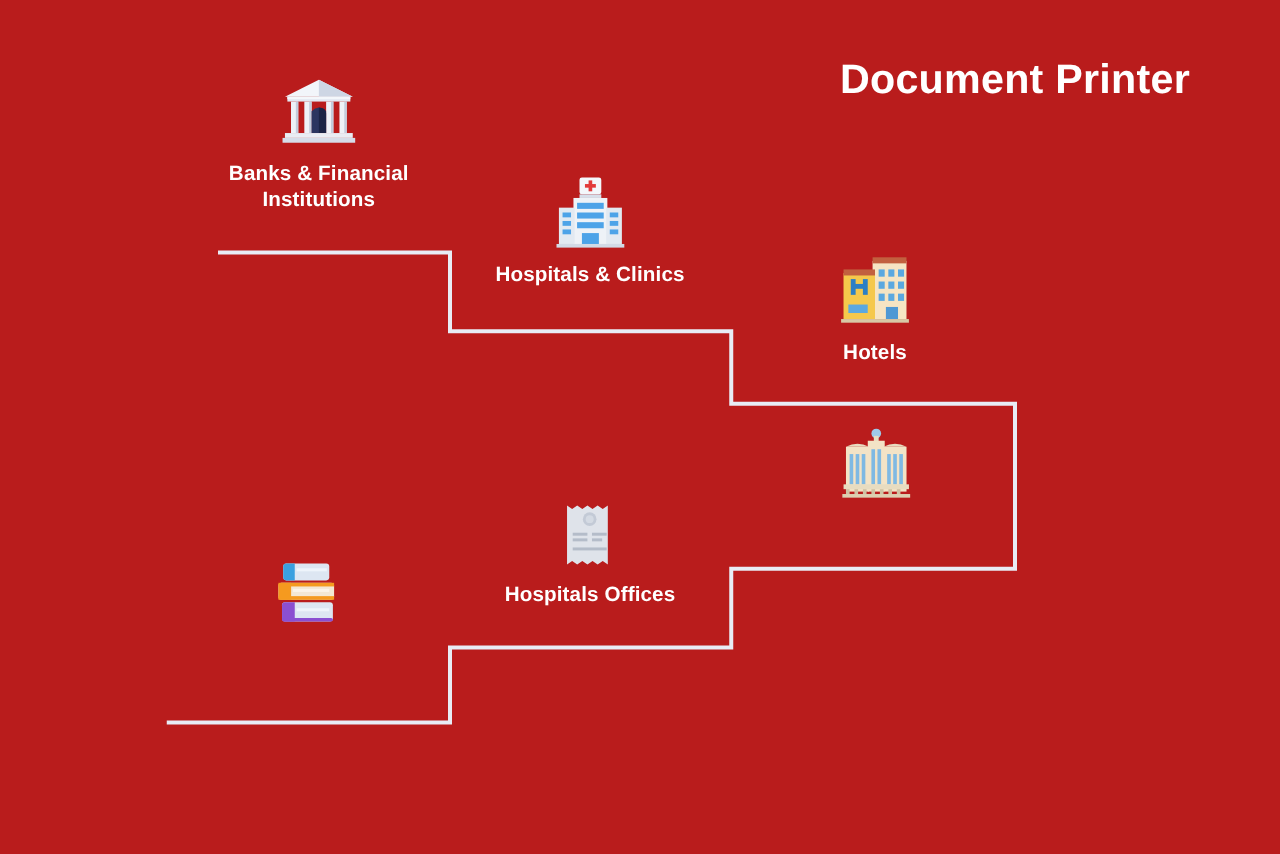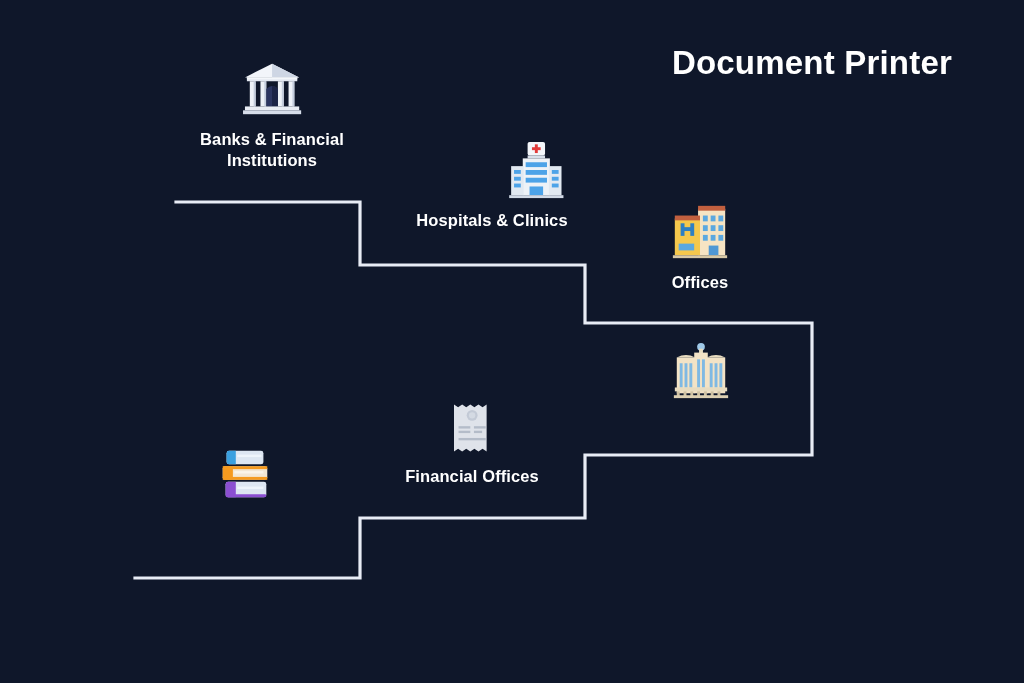--- a/index.html
+++ b/index.html
@@ -61,29 +61,29 @@
     font-weight: bold;
     text-align: center;
     line-height: 1.27;
     white-space: pre-line;
     letter-spacing: 0.1px;
   }
 </style>
 </head>
 <body style="background: rgb(21, 34, 84);">
 
-<div id="stage" style="background: #0f172a;">
+<div id="stage" style="background: #b91c1c;">
 
   <svg id="connector" viewBox="0 0 1024 683">
     <polyline id="connector-path" fill="none" stroke="#e8ecf5" stroke-width="3.2" stroke-linecap="square" stroke-linejoin="miter" points="176,202 360,202 360,265 585,265 585,323 812,323 812,455 585,455 585,518 360,518 360,578 135,578"></polyline>
   </svg>
 
   <div id="title">Document Printer</div>
 
-  <div class="node" style="left:255px; top:58px;margin-left:17px;">
+  <div class="node" style="left:255px; top:58px;">
     <span class="node-icon">
       <svg width="62" height="62" viewBox="0 0 64 64">
         <polygon points="32,6 60,20 4,20" fill="#f2f5fa"></polygon>
         <polygon points="32,6 60,20 32,20" fill="#ced6e4"></polygon>
         <rect x="6" y="20" width="52" height="4" fill="#e3e8f1"></rect>
         <rect x="6" y="20" width="52" height="2" fill="#f4f7fb"></rect>
         <rect x="9" y="24" width="6" height="26" fill="#eef2f8"></rect>
         <rect x="13" y="24" width="2" height="26" fill="#c4cddd"></rect>
         <rect x="20" y="24" width="6" height="26" fill="#eef2f8"></rect>
         <rect x="24" y="24" width="2" height="26" fill="#c4cddd"></rect>
@@ -94,21 +94,21 @@
         <path d="M26 50 L26 32 Q32 26 38 32 L38 50 Z" fill="#2b3560"></path>
         <path d="M32 29 Q38 29 38 34 L38 50 L32 50 Z" fill="#1b2446"></path>
         <rect x="4" y="50" width="56" height="4" fill="#e9edf4"></rect>
         <rect x="2" y="54" width="60" height="4" fill="#d6dde9"></rect>
       </svg>
     </span>
     <div class="node-label">Banks &amp; Financial
 Institutions</div>
   </div>
 
-  <div class="node" style="left:492px; top:139px;align-items:flex-end;">
+  <div class="node" style="left:472px; top:139px;">
     <span class="node-icon">
       <svg width="62" height="62" viewBox="0 0 64 64">
         <rect x="23" y="3" width="18" height="14" rx="2" fill="#f4f7fb"></rect>
         <rect x="30.5" y="5.5" width="3" height="9" fill="#e23b3b"></rect>
         <rect x="27.5" y="8.5" width="9" height="3" fill="#e23b3b"></rect>
         <rect x="23" y="17" width="18" height="3" fill="#d7dfea"></rect>
         <rect x="18" y="20" width="28" height="38" fill="#eef2f7"></rect>
         <rect x="6" y="28" width="13" height="30" fill="#e2e9f1"></rect>
         <rect x="45" y="28" width="13" height="30" fill="#e2e9f1"></rect>
         <rect x="9" y="32" width="7" height="4" fill="#4da3e8"></rect>
@@ -144,21 +144,21 @@
         <rect x="43" y="35" width="5" height="6" fill="#5ba8e0"></rect>
         <rect x="51" y="35" width="5" height="6" fill="#5ba8e0"></rect>
         <rect x="41" y="46" width="10" height="10" fill="#4f98d4"></rect>
         <rect x="12" y="23" width="4" height="13" fill="#2d7fc4"></rect>
         <rect x="22" y="23" width="4" height="13" fill="#2d7fc4"></rect>
         <rect x="14" y="27" width="10" height="4" fill="#2d7fc4"></rect>
         <rect x="10" y="44" width="16" height="7" fill="#5ba8e0"></rect>
         <rect x="4" y="56" width="56" height="3" fill="#d8c9a6"></rect>
       </svg>
     </span>
-    <div class="node-label">Offices</div>
+    <div class="node-label">Hotels</div>
   </div>
 
   <div class="node" style="left:701px; top:340px;">
     <span class="node-icon">
       <svg width="62" height="62" viewBox="0 0 64 64">
         <circle cx="32" cy="7" r="4" fill="#9fc9e8"></circle>
         <rect x="30" y="9" width="4" height="5" fill="#e8dcc0"></rect>
         <rect x="25" y="13" width="14" height="42" fill="#f3e3c6"></rect>
         <rect x="7" y="18" width="19" height="37" fill="#f3e3c6"></rect>
         <rect x="38" y="18" width="19" height="37" fill="#f3e3c6"></rect>
@@ -192,21 +192,21 @@
                  l0 52 l-4.5 -3 l-4.5 3 l-4.5 -3 l-4.5 3 l-4.5 -3 l-4.5 3 l-4.5 -3 l-4.5 3 Z" fill="#dfe3ea"></path>
         <circle cx="32" cy="18" r="6" fill="#c3cad6"></circle>
         <circle cx="32" cy="18" r="3.5" fill="#d4dae3"></circle>
         <rect x="17" y="30" width="13" height="2.6" fill="#b4bcc9"></rect>
         <rect x="17" y="35" width="13" height="2.6" fill="#b4bcc9"></rect>
         <rect x="34" y="30" width="13" height="2.6" fill="#b4bcc9"></rect>
         <rect x="34" y="35" width="9" height="2.6" fill="#b4bcc9"></rect>
         <rect x="17" y="43" width="30" height="2.6" fill="#b4bcc9"></rect>
       </svg>
     </span>
-    <div class="node-label">Financial Offices</div>
+    <div class="node-label">Hospitals Offices</div>
   </div>
 
   <div class="node" style="left:245px; top:443px;">
     <span class="node-icon">
       <svg width="62" height="62" viewBox="0 0 64 64">
 
         <rect x="13" y="8" width="38" height="14" rx="2.5" fill="#dde6f2"></rect>
         <path d="M15.5 8 h7 a2.5 2.5 0 0 1 0 0 v14 h-7 a2.5 2.5 0 0 1 -2.5 -2.5 v-9 A2.5 2.5 0 0 1 15.5 8 Z" fill="#3aa0e0"></path>
         <rect x="24" y="12" width="25" height="2.5" fill="#eef4fb"></rect>
 

